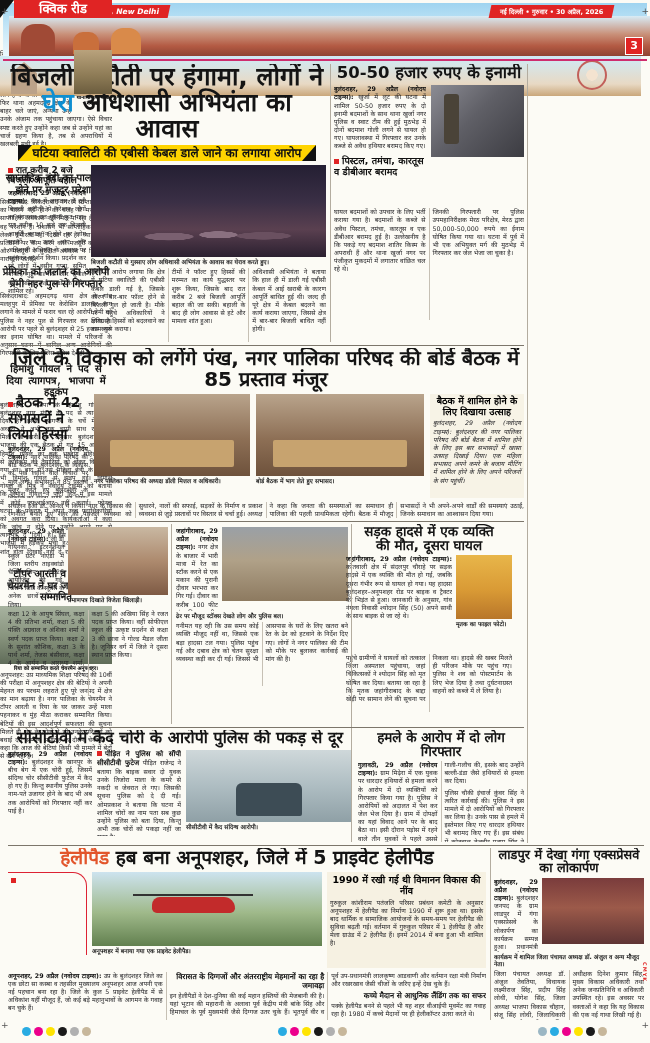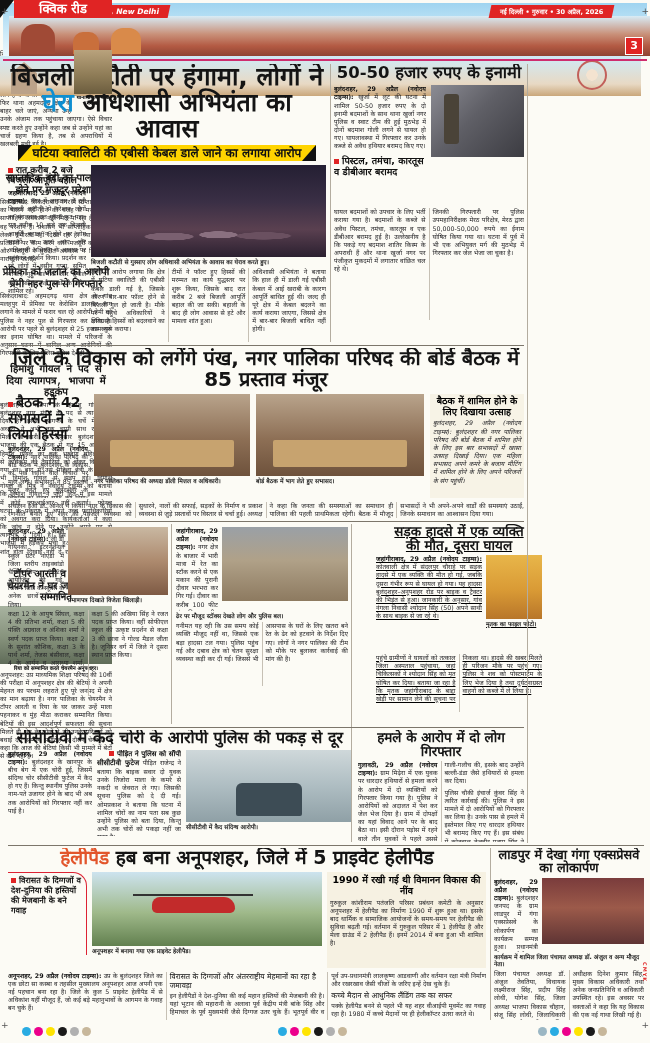--- a/index.html
+++ b/index.html
@@ -109,56 +109,56 @@
   .bd-p2{width:168px;flex:none;}
   .bd-ph{height:82px;}
   .bd-box{flex:1;background:#f7f3e6;padding:2px 3px;height:100px;overflow:hidden;}
   .bd-box h4{font-size:9.5px;font-weight:bold;text-align:center;margin:0 0 2px 0;line-height:1.15;}
   .bd-cols{height:44px;margin-top:4px;}
   
   .t1{left:8px;top:524px;width:160px;height:200px;}
   .t1 .hl{font-size:13.5px;}
   .t2{left:176px;top:524px;width:172px;height:200px;}
   .t2 .hl{font-size:15.5px;}
-  .t3{left:376px;top:524px;width:166px;height:200px;text-decoration:underline;}
+  .t3{left:346px;top:524px;width:166px;height:200px;}
   .t3 .hl{font-size:13.5px;}
   .t-row{display:flex;gap:4px;margin-top:3px;}
   .t1-l{width:56px;flex:none;height:80px;overflow:hidden;}
   .t1-ph{height:68px;}
   .t-cols{height:86px;margin-top:3px;}
   .t2-l{width:42px;flex:none;height:84px;overflow:hidden;}
   .t2-ph{height:74px;}
   .t3-l{flex:1;height:96px;overflow:hidden;}
   .t3-phw{width:56px;flex:none;}
   .t3-ph{height:64px;}
   
   .c1{left:8px;top:730px;width:344px;height:112px;}
   .c1 .hl{font-size:16px;}
   .c1-row{display:flex;gap:5px;margin-top:3px;}
   .c1-a,.c1-b{width:84px;flex:none;height:86px;overflow:hidden;}
   .c1-phw{flex:1;}
   .c1-ph{height:72px;}
-  .inlinered{font-size:7px;font-weight:bold;color:#101010;margin-left:12px;}
+  .inlinered{font-size:7px;font-weight:bold;color:#101010;}
   .cc2{left:358px;top:730px;width:166px;height:112px;}
   .cc2 .hl{font-size:13.5px;}
   .cc2-cols{height:86px;margin-top:3px;}
   
   .hp{left:8px;top:848px;width:478px;height:172px;}
   .hp .hl{font-size:19px;}
   .hp .red{color:#e2552b;}
   .hp-row{display:flex;gap:5px;margin-top:4px;}
   .hp-note{width:72px;flex:none;border:1px solid #d23;border-left:0;border-bottom:0;
     border-radius:0 14px 0 0;padding:3px;height:76px;overflow:hidden;
     font-size:8px;font-weight:bold;line-height:1.25;color:#131313;}
   .hp-phw{width:230px;flex:none;}
   .hp-ph{height:74px;}
   .hp-rt{flex:1;height:92px;overflow:hidden;background:#f6f1e2;padding:2px 3px;}
   .hp-rt h4{font-size:9.5px;font-weight:bold;text-align:center;margin:0 0 2px 0;line-height:1.2;}
   .hp-cols{height:56px;margin-top:4px;}
-  .subhead{font-size:7.5px;font-weight:normal;color:#111;margin:0 0 2px 0;line-height:1.2;text-align:left;}
+  .subhead{font-size:7.5px;font-weight:bold;color:#111;margin:0 0 2px 0;line-height:1.2;text-align:right;}
   .gx{left:494px;top:848px;width:150px;height:172px;}
   .gx .hl{font-size:12.8px;}
   .gx-row{display:flex;gap:4px;margin-top:3px;}
   .gx-l{width:44px;flex:none;height:74px;overflow:hidden;}
   .gx-phw{flex:1;}
   .gx-ph{height:66px;}
   .gx-cols{height:68px;margin-top:3px;}
   
   .dots{position:absolute;top:1027px;display:flex;gap:3px;}
   .dots i{width:9px;height:9px;border-radius:50%;display:block;}
@@ -362,21 +362,21 @@
       <p class="bt"><b>गुलावठी, 29 अप्रैल (नवोदय टाइम्स):</b> <span>ग्राम मिढ़ेरा में एक युवक पर धारदार हथियारों से हमला करने के आरोप में दो व्यक्तियों को गिरफ्तार किया गया है। पुलिस ने आरोपियों को अदालत में पेश कर जेल भेज दिया है। ग्राम में दोपक्षों का यहां विवाद आने पर के बाद बैठा था। इसी दौरान पड़ोस में रहने वाले तीन युवकों ने पहले उससे गाली-गलौच की, इसके बाद उन्होंने बल्ली-डंडा जैसे हथियारों से हमला कर दिया।</span></p>
       <p class="bt">पुलिस चौकी इंचार्ज कुंवर सिंह ने त्वरित कार्रवाई की। पुलिस ने इस मामले में दो आरोपियों को गिरफ्तार कर लिया है। उनके पास से हमले में इस्तेमाल किए गए धारदार हथियार भी बरामद किए गए हैं। इस संबंध में कोतवाल तेजवीर प्रताप सिंह ने बताया कि पीड़ित वीरपाल की तहरीर पर तीन लोगों के खिलाफ मुकदमा दर्ज किया गया था। गिरफ्तार किए गए आरोपियों की तलाश जिला और आसपास के रूप में हुई है, बाकी की तलाश जारी है।</p>
     </div>
   </section>
 
   <section class="hp">
     <h2 class="hl">
       <span class="red">हेलीपैड</span><span> हब बना अनूपशहर, जिले में 5 प्राइवेट हेलीपैड</span>
     </h2>
     <div class="hp-row">
-      <div class="hp-note"><span class="redsq"></span><span>विरासत के दिग्गजों व देश-दुनिया की हस्तियों की मेजबानी के बने गवाह</span></div>
+      <div class="hp-note"><span class="redsq"></span></div>
       <div class="hp-phw">
         <div class="ph ph-heli hp-ph"></div>
         <div class="caption">अनूपशहर में बनाया गया एक प्राइवेट हेलीपैड।</div>
       </div>
       <div class="hp-rt">
         <h4>1990 में रखी गई थी विमानन विकास की नींव</h4>
         <p class="bt">गुरुकुल कांशीराम पतंजलि परिसर प्रबंधन कमेटी के अनुसार अनूपशहर में हेलीपैड का निर्माण 1990 में शुरू हुआ था। इसके बाद धार्मिक व सामाजिक आयोजनों के समय-समय पर हेलीपैड की सुविधा बढ़ती गई। वर्तमान में गुरुकुल परिसर में 1 हेलीपैड है और मेला ग्राउंड में 2 हेलीपैड हैं। इनमें 2014 में बना हुआ भी शामिल है।</p>
       </div>
     </div>
     <div class="cols c3 hp-cols">

